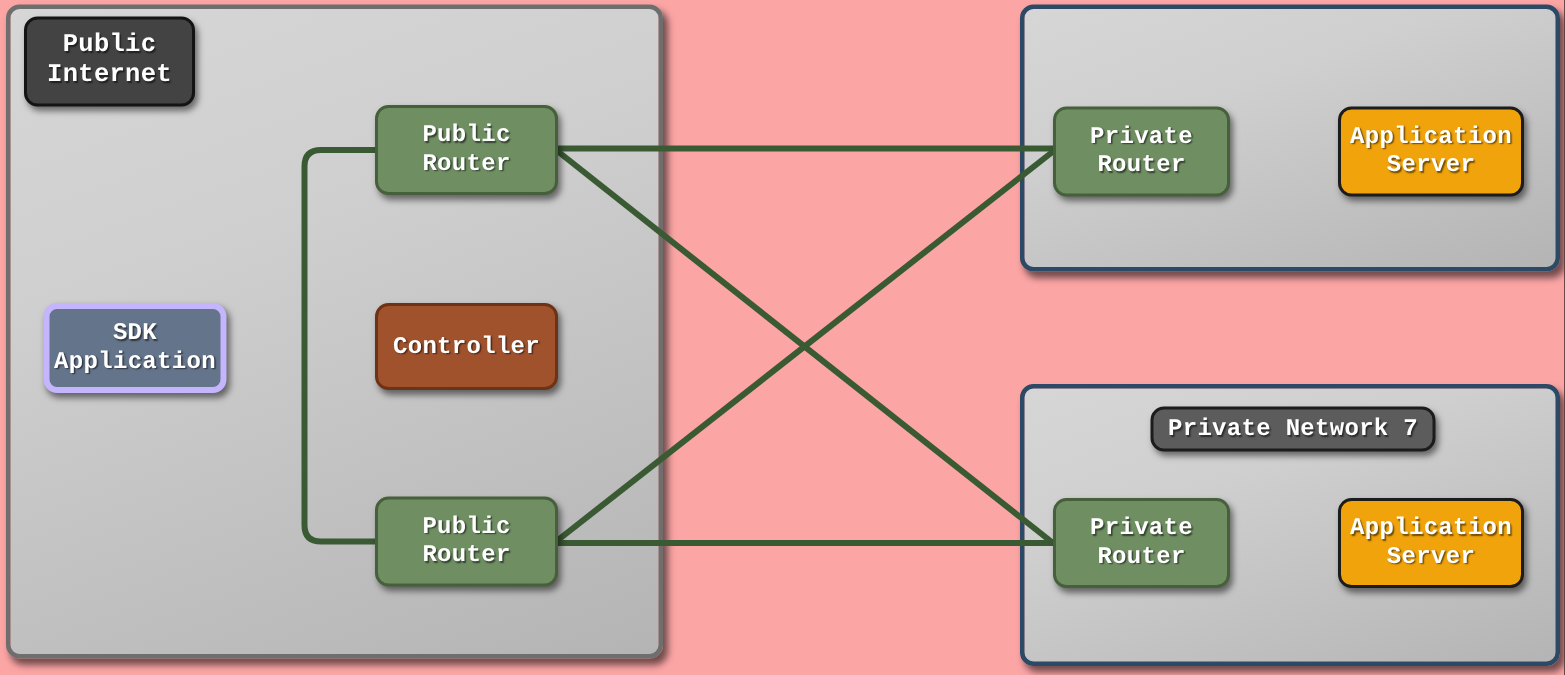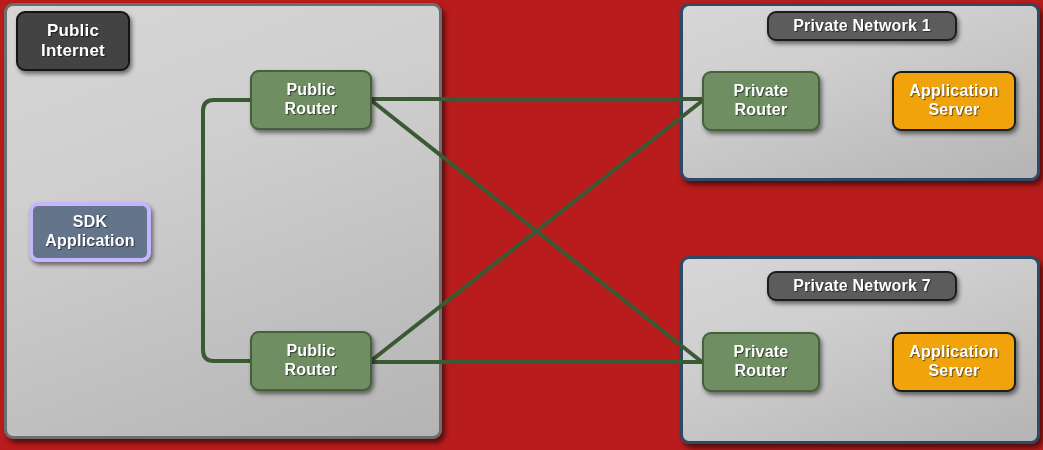--- a/index.html
+++ b/index.html
@@ -4,23 +4,23 @@
 <style>
   html, body {
     margin: 0;
     padding: 0;
     background: #000000;
   }
   #canvas {
     position: relative;
     width: 1043px;
     height: 450px;
-    background: #b91c1c;
+    background: #fca5a5;
     overflow: hidden;
-    font-family: Liberation Sans, sans-serif;
+    font-family: Liberation Mono, monospace;
   }
 
   
   .panel {
     position: absolute;
     border-radius: 9px;
     box-sizing: border-box;
     background: linear-gradient(160deg, #d6d6d6 0%, #cfcfcf 35%, #b4b4b4 100%);
     box-shadow: 3px 4px 5px rgba(0,0,0,0.55);
   }
@@ -136,25 +136,25 @@
 
   <div class="node node-title n-public-internet">Public
 Internet</div>
 
   <div class="node node-sdk n-sdk-app">SDK
 Application</div>
 
   <div class="node node-router n-pub-router-1">Public
 Router</div>
 
+  <div class="node node-controller n-controller">Controller</div>
 
   <div class="node node-router n-pub-router-2">Public
 Router</div>
 
-  <div class="node node-grouplabel n-pn1-label">Private Network 1</div>
 
   <div class="node node-router n-pn1-router">Private
 Router</div>
 
   <div class="node node-appserver n-pn1-appserver">Application
 Server</div>
 
   <div class="node node-grouplabel n-pn2-label">Private Network 7</div>
 
   <div class="node node-router n-pn2-router">Private

